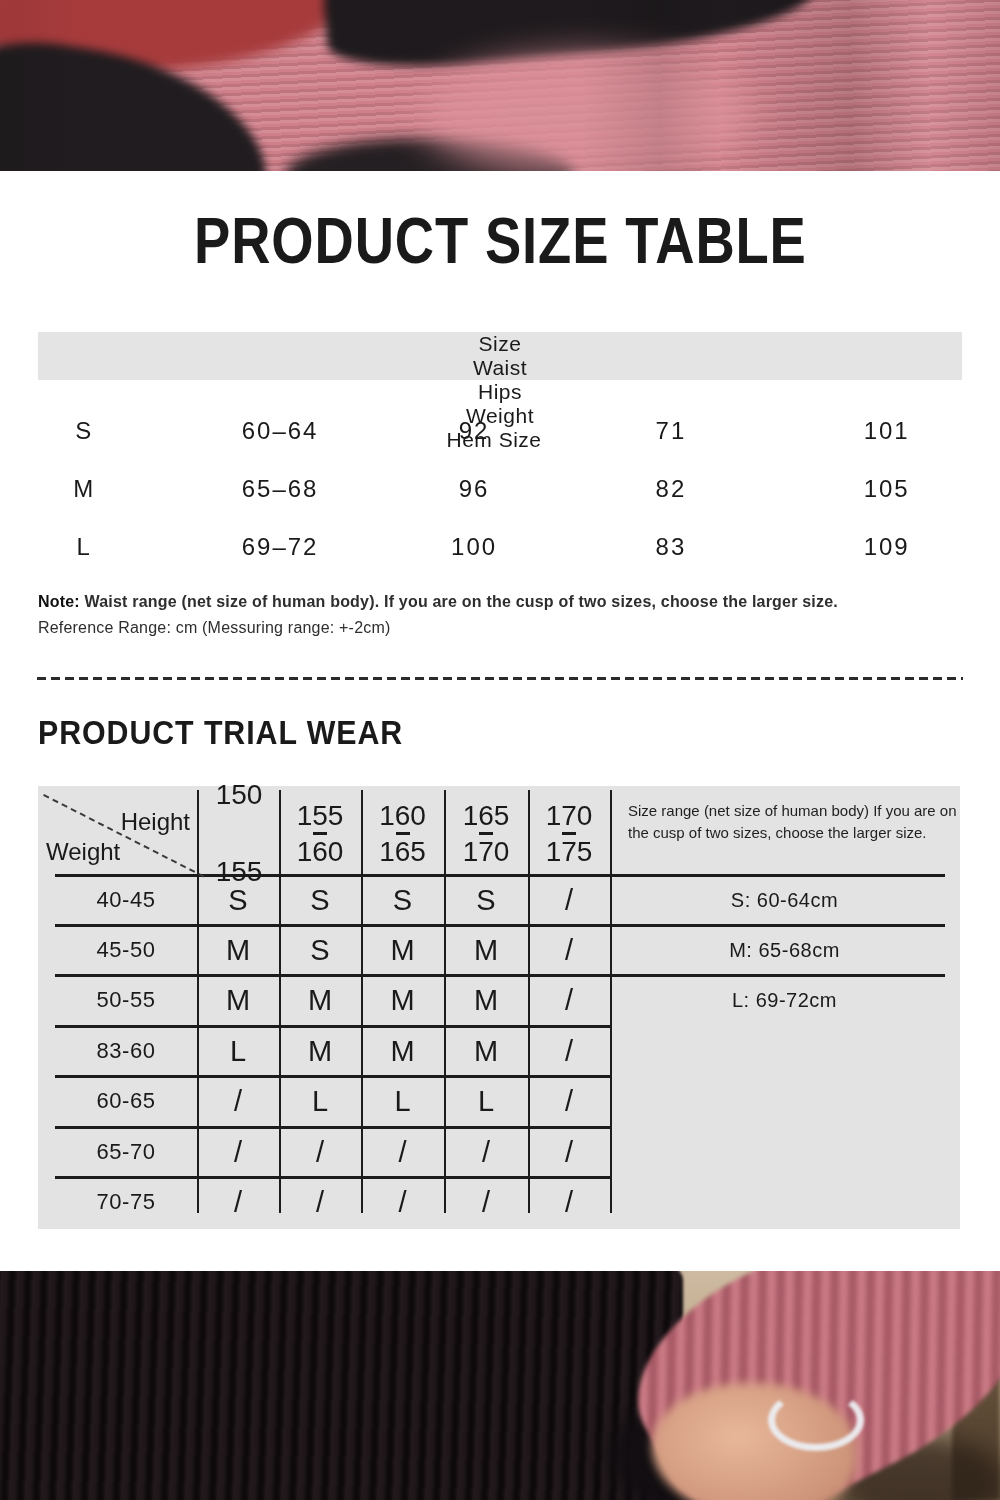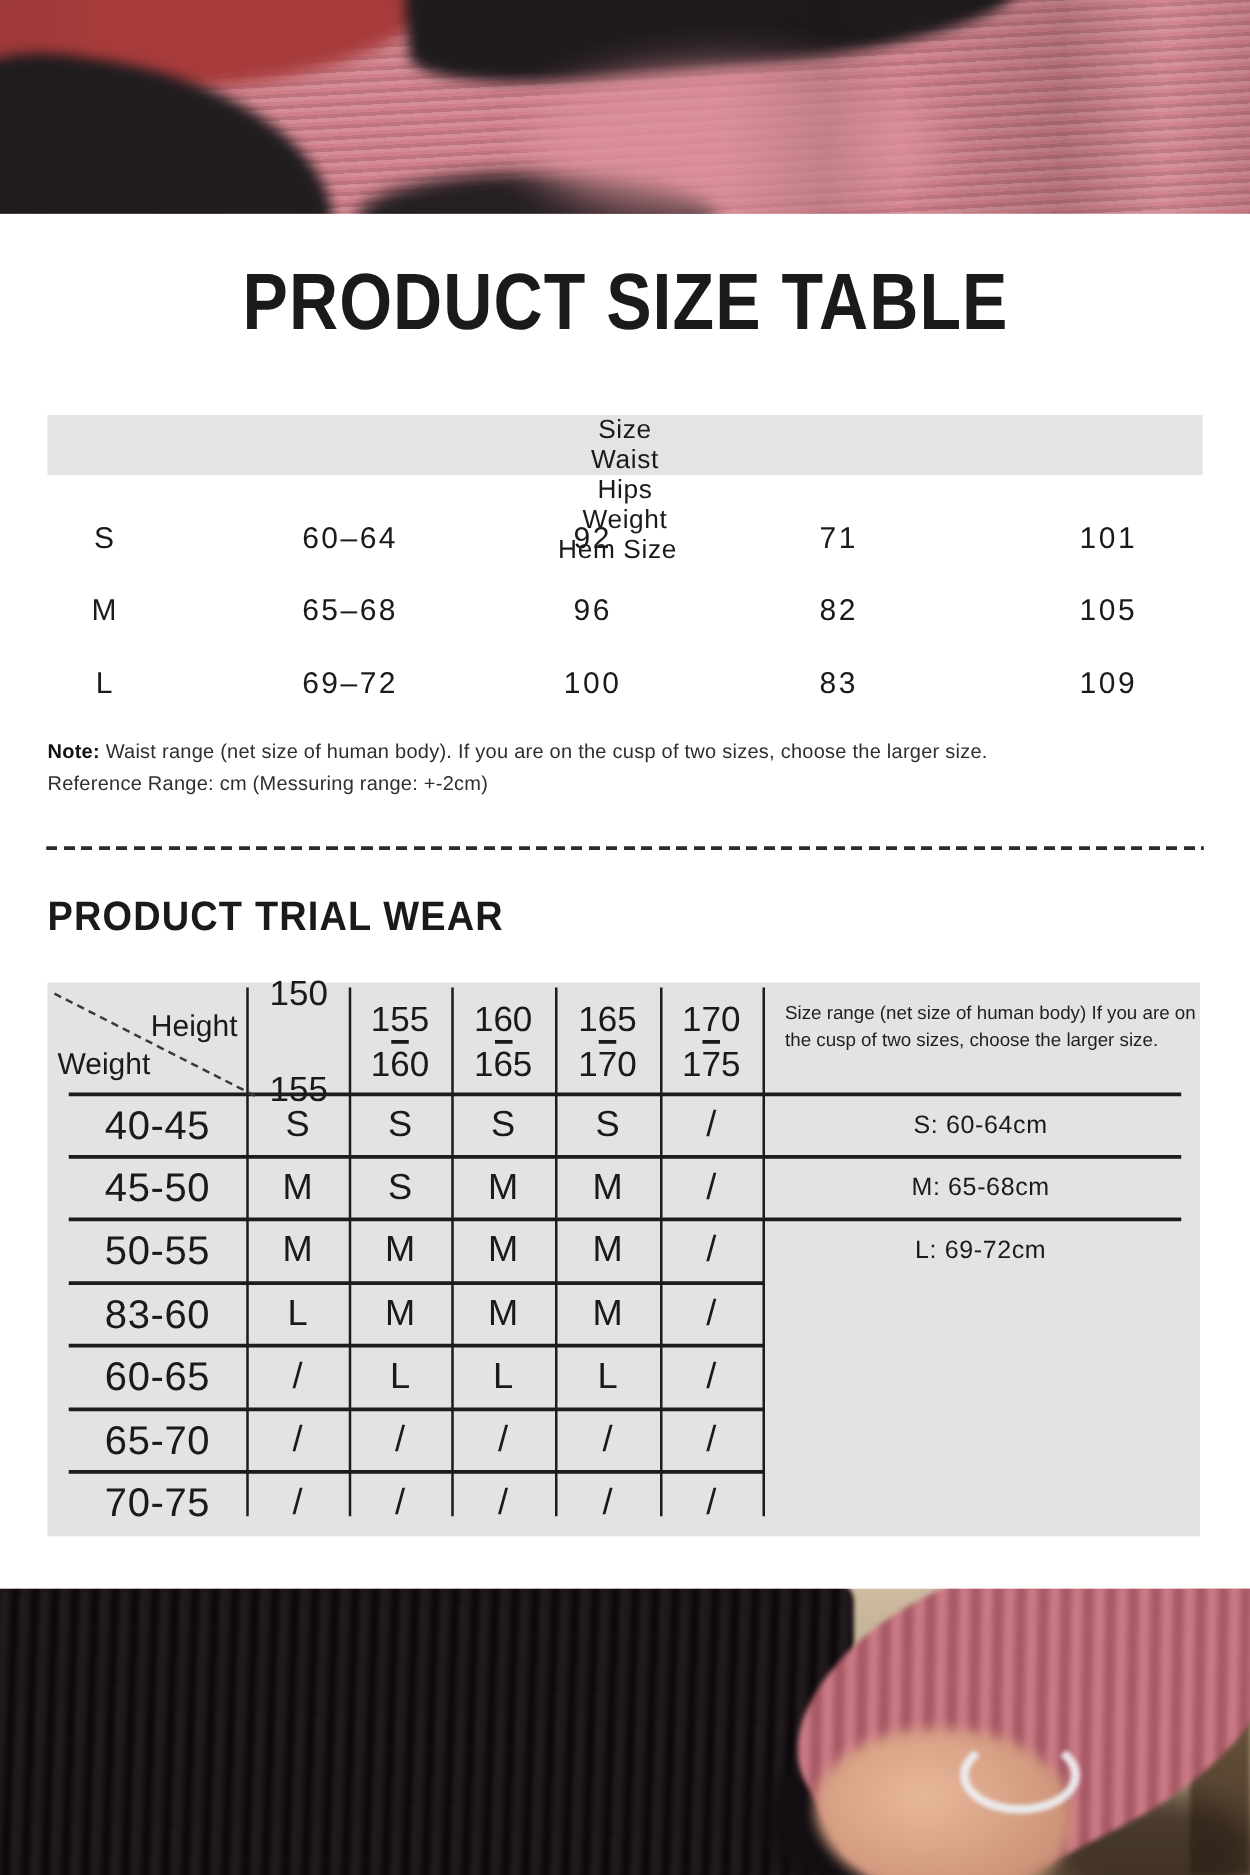--- a/index.html
+++ b/index.html
@@ -49,21 +49,21 @@
   .st-bar { position:absolute; left:38px; top:332px; width:924px; height:48px; background:#e4e4e4;
     display:flex; align-items:center; font-size:21px; letter-spacing:.5px;flex-direction:column; }
   .st-row { position:absolute; left:38px; width:924px; height:48px; display:flex; align-items:center;
     font-size:24px; letter-spacing:2px; }
   .st-row.r1 { top:407px; } .st-row.r2 { top:465px; } .st-row.r3 { top:523px; }
   .sc { text-align:center; }
   .sc1{width:10%;} .sc2{width:32.4%;} .sc3{width:9.6%;} .sc4{width:33%;}
   .sc5{width:15%; padding-right:12px; box-sizing:border-box;}
 
   .note { position:absolute; left:38px; margin:0; font-size:16px; color:#2e2e2e; letter-spacing:.2px; }
-  .note.l1 { top:593px; } .note.l2 { top:619px; }
+  .note.l1 { top:593px;font-weight:bold; } .note.l2 { top:619px; }
   .note b { color:#111; }
 
   .divider { position:absolute; left:37px; top:677px; width:926px; height:3px;
     background:repeating-linear-gradient(90deg,#2b2b2b 0 9px, transparent 9px 14px); }
 
   
   .trial { position:absolute; left:38px; top:786px; width:922px; height:443px; background:#e3e3e3; }
   .v { position:absolute; top:4px; width:2px; height:423px; background:#1c1c1c; }
   .v1{left:159px;} .v2{left:241px;} .v3{left:323px;} .v4{left:406px;} .v5{left:490px;} .v6{left:572px;}
   .hl { position:absolute; left:17px; height:3px; background:#1c1c1c; }
@@ -76,21 +76,21 @@
   .corner-w { position:absolute; left:8px; top:52px; font-size:24px; }
 
   .hc { position:absolute; top:10px; height:74px; display:flex; flex-direction:column; align-items:center;
     justify-content:center; font-size:28px; line-height:29px; }
   .hc1{left:159px;width:84px;gap:22px;} .hc2{left:241px;width:82px;} .hc3{left:323px;width:83px;}
   .hc4{left:406px;width:84px;} .hc5{left:490px;width:82px;}
   .hdash { width:14px; height:3px; background:#1a1a1a; margin:2px auto; }
 
   .cell { position:absolute; height:50px; display:flex; align-items:center; justify-content:center; }
   .rt1{top:89px;} .rt2{top:139px;} .rt3{top:189px;} .rt4{top:240px;} .rt5{top:290px;} .rt6{top:341px;} .rt7{top:391px;}
-  .wl { left:0; width:160px; padding-left:16px; box-sizing:border-box; font-size:32px; letter-spacing:.5px; }
+  .wl { left:0; width:160px; padding-left:16px; box-sizing:border-box; font-size:22px; letter-spacing:.5px; }
   .gc { font-size:29px; }
   .gc1{left:160px;width:80px;} .gc2{left:242px;width:80px;} .gc3{left:324px;width:81px;}
   .gc4{left:407px;width:82px;} .gc5{left:491px;width:80px;}
   .side-note { position:absolute; left:590px; top:14px; width:332px; font-size:15px; line-height:22px; color:#1f1f1f; }
   .ss { left:573px; width:347px; font-size:20px; letter-spacing:.5px; }
 </style>
 </head>
 <body>
 
 <div class="page">

